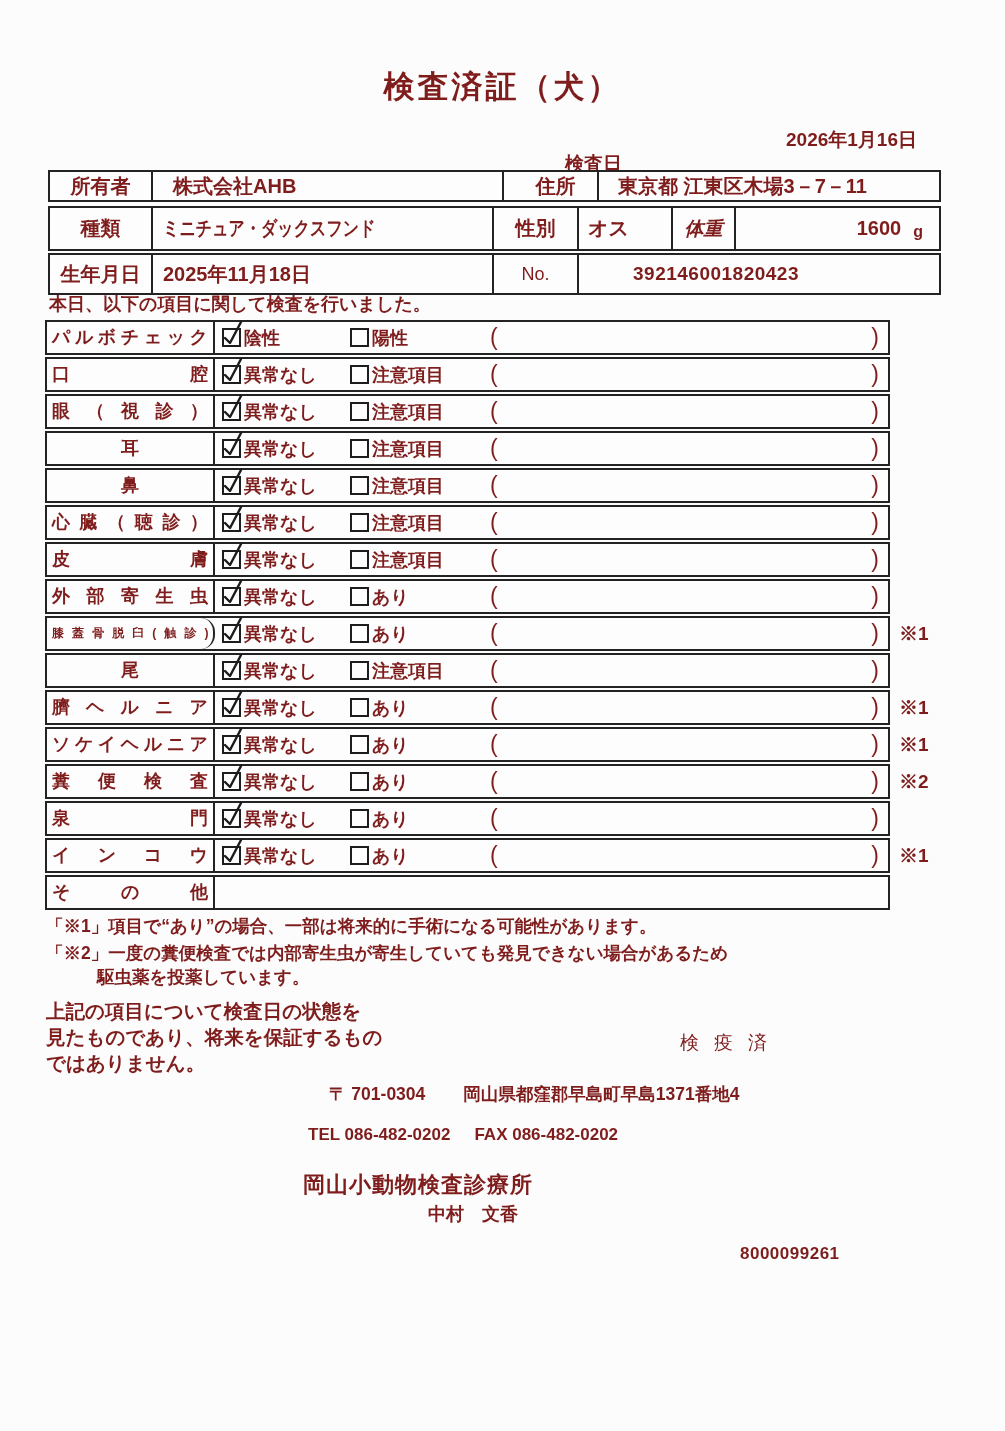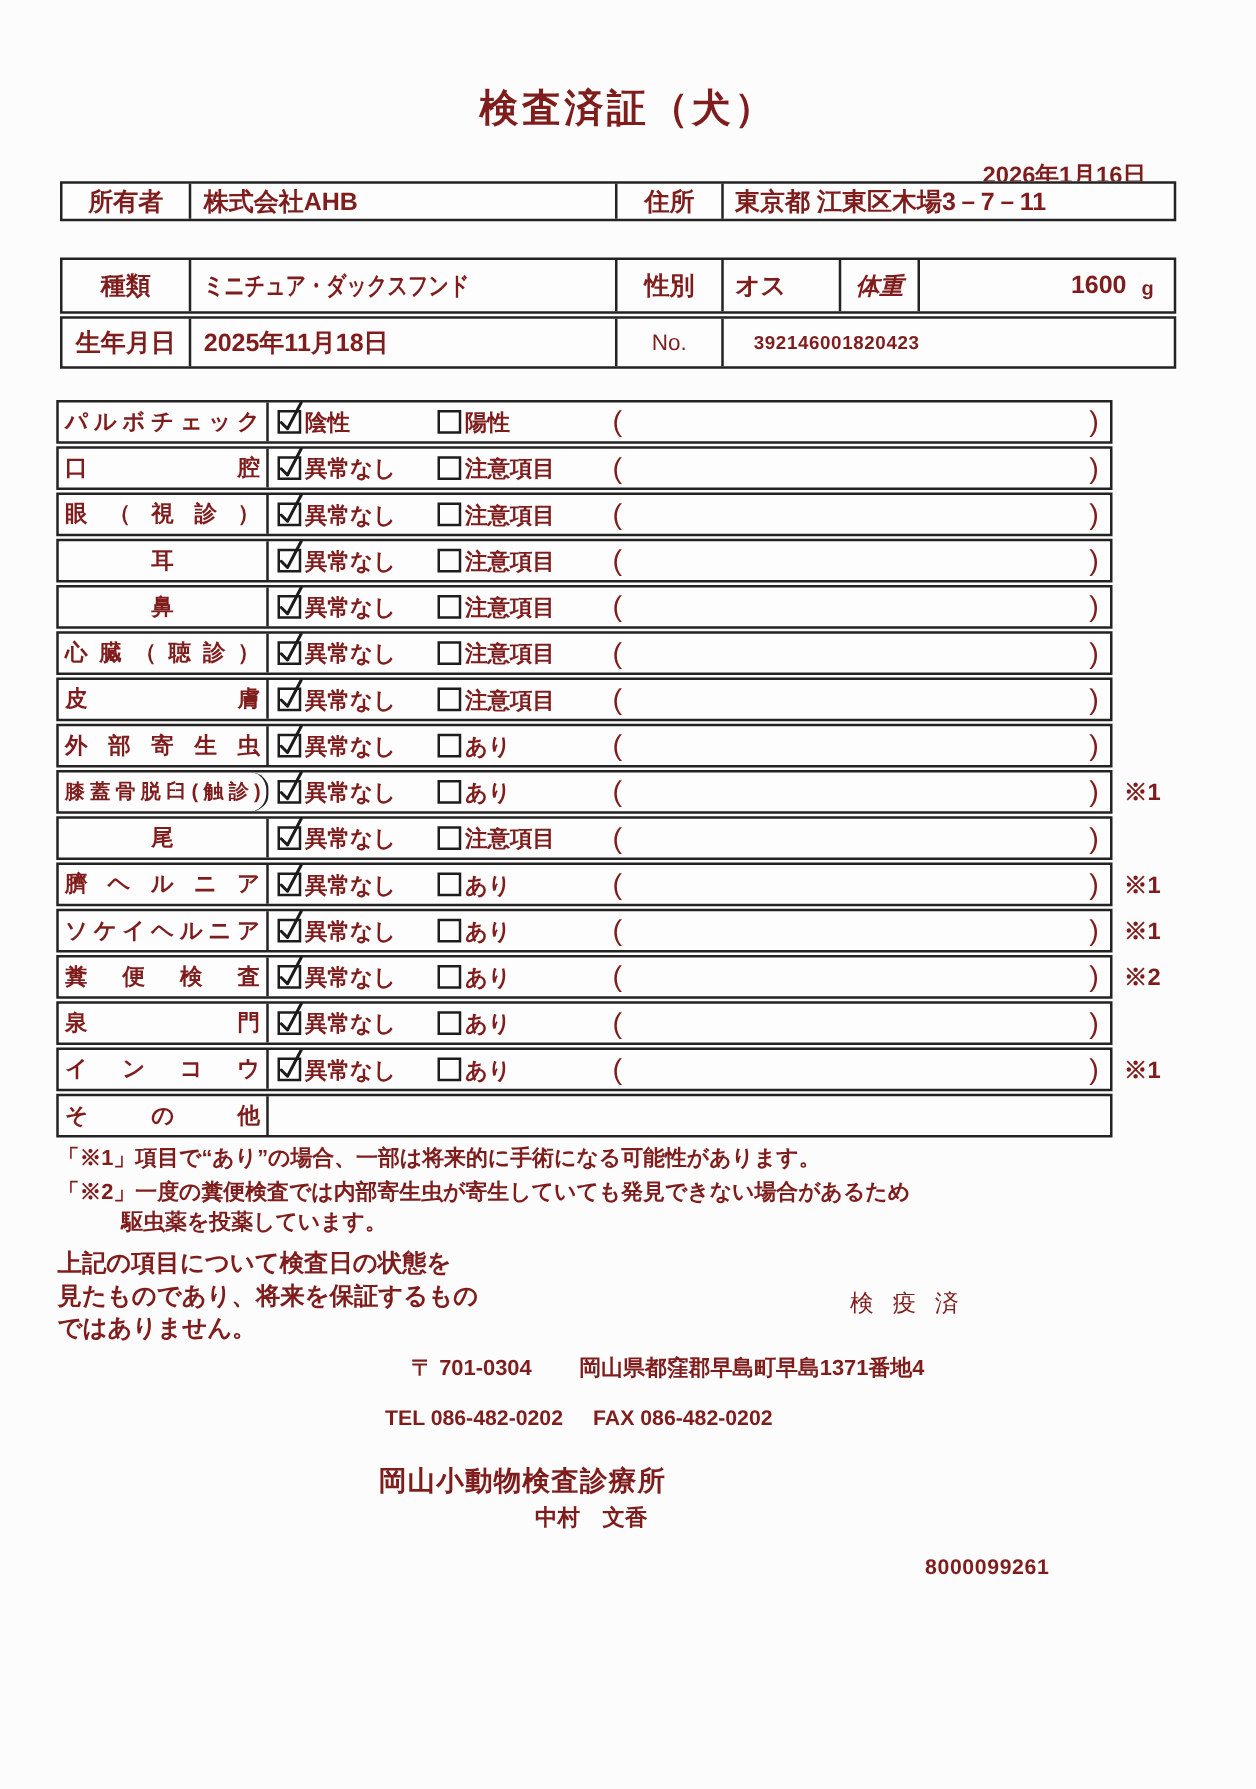--- a/index.html
+++ b/index.html
@@ -17,52 +17,52 @@
     text-align:center;font-size:31px;font-weight:700;letter-spacing:3px;
   }
   .exam-date-label{position:absolute;top:127px;left:565px;font-size:19px;font-weight:600;margin-top:24px;}
   .exam-date-value{position:absolute;top:127px;left:786px;font-size:19px;font-weight:600;}
 
   .tbl{position:absolute;border:2px solid #232323;display:flex;box-sizing:border-box;background:#fdfdfd;}
   .cell{display:flex;align-items:center;box-sizing:border-box;font-size:20px;font-weight:600;overflow:visible;white-space:nowrap;}
   .lab{justify-content:center;}
   .br{border-right:2px solid #232323;}
 
-  .t-owner{left:48px;top:145px;width:893px;height:32px;}
+  .t-owner{left:48px;top:170px;width:893px;height:32px;gap:10px;}
   .w-lab1{width:103px;}
   .w-val1{width:341px;padding-left:10px;}
   .w-lab2{width:85px;}
   .w-val2{flex:1;padding-left:9px;}
 
   .t-row-a{left:48px;top:206px;width:893px;height:45px;}
   .t-row-b{left:48px;top:253px;width:893px;height:42px;}
   .w-sex{width:94px;padding-left:9px;}
   .w-wlab{width:63px;font-size:19px;font-style:italic;}
   .w-weight{flex:1;justify-content:flex-end;padding-right:16px;}
   .weight-unit{font-size:16px;margin-left:12px;position:relative;top:3px;}
   .no-label{font-size:18px;font-weight:500;}
-  .w-no{flex:1;padding-left:24px;font-size:15px;letter-spacing:0.5px;}
+  .w-no{flex:1;padding-left:10px;font-size:19px;letter-spacing:0.5px;margin-left:44px;}
   .breed-val{display:inline-block;transform:scaleX(0.80);transform-origin:left center;font-size:20px;}
 
   .intro{position:absolute;left:49px;top:292px;font-size:18px;font-weight:700;}
 
   .checklist{position:absolute;left:45px;top:320px;width:845px;}
   .row-wrap{position:relative;margin-bottom:2px;}
   .row-box{
     border:2px solid #232323;height:35px;box-sizing:border-box;
     display:flex;align-items:stretch;background:#fdfdfd;
   }
   .row-label{
     width:168px;box-sizing:border-box;border-right:2px solid #232323;
     padding:0 5px;font-size:18px;font-weight:600;line-height:30px;
     overflow:hidden;white-space:nowrap;
   }
   .row-label.justify{text-align:justify;text-align-last:justify;white-space:normal;}
   .row-label.center{text-align:center;text-align-last:center;}
-  .row-label.small{font-size:16px;letter-spacing:-0.5px;line-height:31px;border-radius:14px;}
+  .row-label.small{font-size:12px;letter-spacing:-0.5px;line-height:31px;border-radius:14px;}
   .row-content{flex:1;display:flex;align-items:center;padding-left:7px;position:relative;}
   .opt-group{display:flex;align-items:center;}
   .og1{width:128px;}
   .og2{width:137px;}
   .cb{width:15px;height:15px;border:2px solid #1d1d1d;position:relative;margin-right:3px;flex:none;background:#fdfdfd;}
   .cb .tick{position:absolute;left:-2px;top:-11px;display:none;}
   .cb.checked .tick{display:block;}
   .opt-text{font-size:18px;font-weight:600;white-space:nowrap;}
   .paren-open{font-size:23px;font-weight:500;margin-left:3px;}
   .paren-close{margin-left:auto;margin-right:9px;font-size:23px;font-weight:500;}
@@ -119,20 +119,21 @@
     </div>
   </div>
 
   <div class="tbl t-row-b">
     <div class="cell lab br w-lab1">生年月日</div>
     <div class="cell br w-val1">2025年11月18日</div>
     <div class="cell lab br w-lab2 no-label">No.</div>
     <div class="cell w-no">392146001820423</div>
   </div>
 
+  <div class="intro">本日、以下の項目に関して検査を行いました。</div>
 
   <div class="checklist">
       <div class="row-wrap">
     <div class="row-box">
       <div class="row-label justify">パルボチェック</div>
       <div class="row-content">
         <span class="opt-group og1">
           <span class="cb cb1 checked">
             <svg class="tick" width="23" height="27" viewBox="0 0 23 27">
               <polyline points="3,19 8,24 19,3" fill="none" stroke="#1b1b1b" stroke-width="2.4" stroke-linecap="round" stroke-linejoin="round"></polyline>

